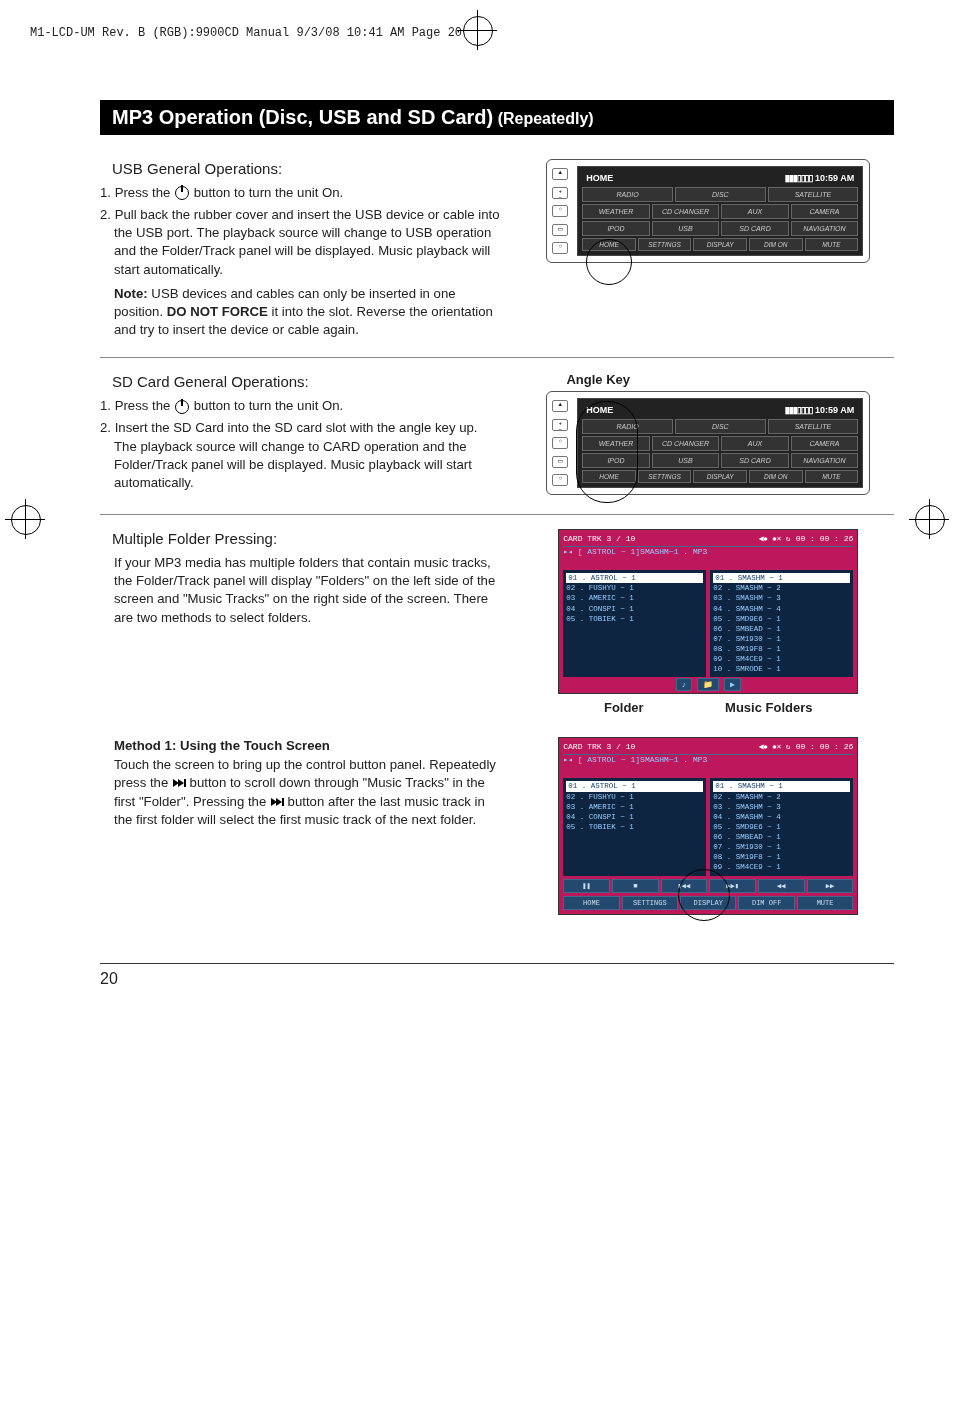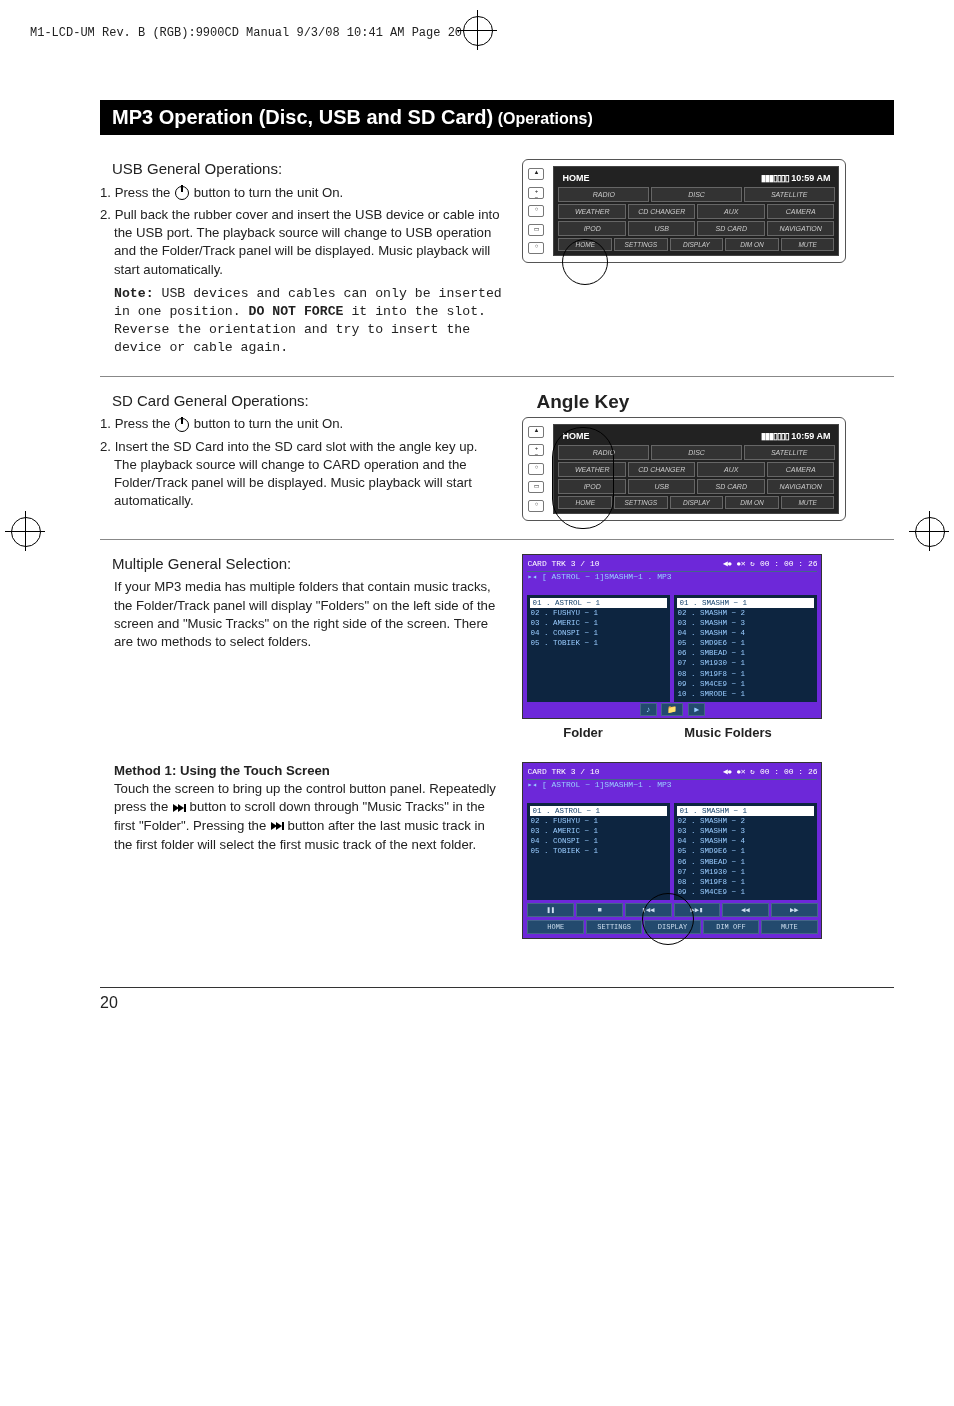--- a/index.html
+++ b/index.html
@@ -64,29 +64,29 @@
     margin-top: 10px;
   }
   .row {
     display: flex;
     gap: 20px;
     border-bottom: 1px solid #888;
     padding: 14px 0 18px 0;
   }
   .row.noborder { border-bottom:none; }
   .col-left { flex: 1 1 52%; font-size:13.2px; line-height:1.38; }
-  .col-right { flex: 1 1 48%; display:flex; flex-direction:column; justify-content:flex-start; }
+  .col-right { flex: 1 1 48%; display:flex; flex-direction:column; align-items:center; justify-content:flex-start; }
   h4.subhead {
     font-size: 15px;
     font-weight: normal;
     margin: 0 0 4px 12px;
     font-family: Arial, sans-serif;
   }
   .step { margin-left: 14px; text-indent: -14px; margin-bottom:4px;}
-  .note { margin-left:14px; margin-top:6px;font-family:Liberation Mono, monospace;}
+  .note { margin-left:14px; margin-top:6px;}
   .pwr-icon {
     display:inline-block;
     width:12px;height:12px;
     border:1.5px solid #000;
     border-radius:50%;
     position:relative;
     vertical-align:middle;
     margin:0 1px;
   }
   .pwr-icon::after {
@@ -169,24 +169,24 @@
     flex:1;
     background:#333;
     border:1px solid #666;
     color:#ccc;
     font-size:7px;
     text-align:center;
     padding:3px 0;
     font-style:italic;
   }
   .btn-row.small .btn-cell { font-size:6.5px; padding:2px 0;}
-  .angle-label { font-weight:bold; font-size:19px; margin-bottom:4px; align-self:flex-start; margin-left:14px;}
+  .angle-label { font-weight:bold; font-size:13px; margin-bottom:4px; align-self:flex-start; margin-left:44px;}
   .mp3screen {
     width:290px;
-    background:#6d28d9;
+    background:#be185d;
     color:#9cf;
     font-family:"Courier New",monospace;
     font-size:8px;
     padding:4px;
     border:1px solid #333;
   }
   .mp3screen .hdr {
     display:flex;justify-content:space-between;
     color:#fff;
     font-size:8px;
@@ -236,21 +236,21 @@
     <div style="position:absolute;height:1px;width:40px;background:#000;top:20px;left:0;"></div>
   </div>
   <div class="side-reg right">
     <div class="circ" style="position:absolute;border:1px solid #000;border-radius:50%;width:28px;height:28px;left:6px;top:6px;"></div>
     <div style="position:absolute;width:1px;height:40px;background:#000;left:20px;top:0;"></div>
     <div style="position:absolute;height:1px;width:40px;background:#000;top:20px;left:0;"></div>
   </div>
 
   <div class="section-title-bar">
     <span class="main">MP3 Operation (Disc, USB and SD Card)</span>
-    <span class="sub">(Operations)</span>
+    <span class="sub">(Repeatedly)</span>
   </div>
 
   <div class="content">
 
     <div class="row">
       <div class="col-left">
         <h4 class="subhead">USB General Operations:</h4>
         <div class="step">
           <span>1. Press the </span><span class="pwr-icon"></span><span> button to turn the unit On.</span>
         </div>
@@ -355,21 +355,21 @@
             </div>
           </div>
         </div>
         <div class="blur-circle" style="left:30px;top:10px;width:60px;height:100px;border-radius:30px;"></div>
         </div>
       </div>
     </div>
 
     <div class="row noborder">
       <div class="col-left">
-        <h4 class="subhead">Multiple General Selection:</h4>
+        <h4 class="subhead">Multiple Folder Pressing:</h4>
         <div style="margin-left:14px;">If your MP3 media has multiple folders that contain music tracks, the Folder/Track panel will display "Folders" on the left side of the screen and "Music Tracks" on the right side of the screen. There are two methods to select folders.</div>
       </div>
       <div class="col-right">
         <div class="mp3screen">
           <div class="hdr">
             <span>CARD   TRK  3 / 10</span>
             <span>◀⦁ ⦁✕ ↻ <span>00 : 00 : 26</span></span>
           </div>
           <div>▸◂ <span>[ ASTROL ~ 1]SMASHM~1 . MP3</span></div>
           <div class="body">

